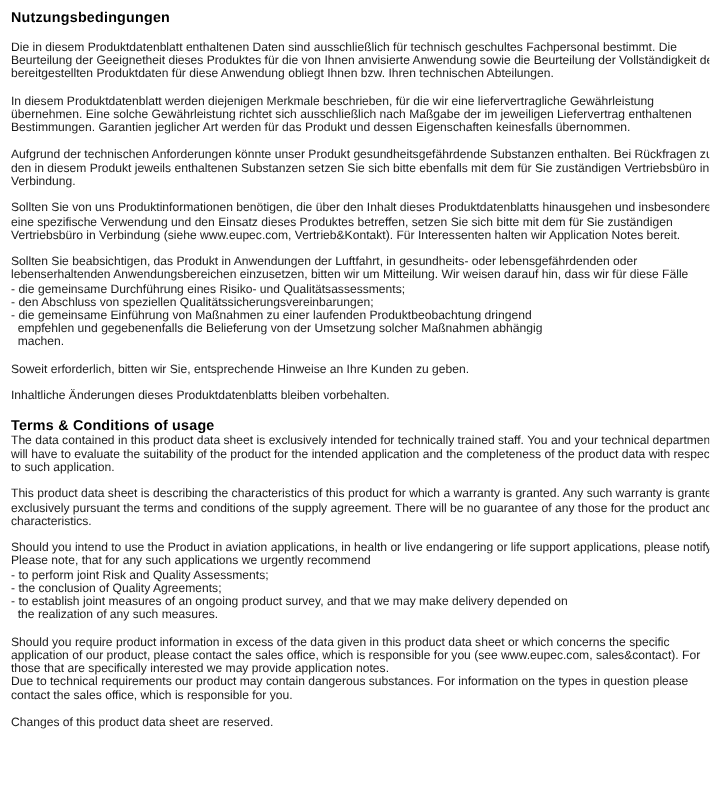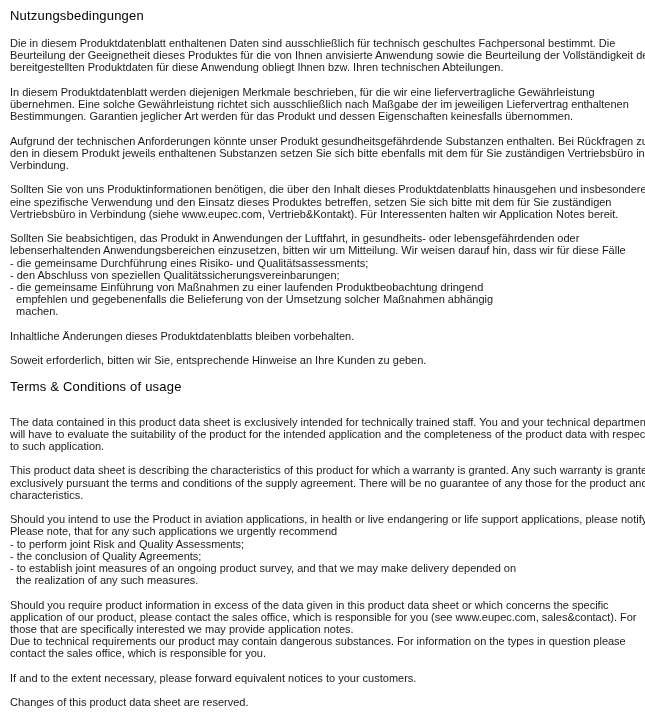--- a/index.html
+++ b/index.html
@@ -13,28 +13,28 @@
     box-sizing: border-box;
     padding: 8px 6px 0 10px;
     background: #ffffff;
     font-family: "Liberation Sans", sans-serif;
     color: #1a1a1a;
     overflow: hidden;
   }
   .section-heading {
     font-size: 13px;
     line-height: 16px;
-    font-weight: normal;
+    font-weight: bold;
     color: #000000;
     margin: 0 0 13px 0;
     letter-spacing: 0.2px;
   }
   .section-heading.en {
     margin-top: 10px;
-    margin-bottom: 21px;
+    margin-bottom: 0;
   }
   .para {
     font-size: 11px;
     line-height: 12.2px;
     margin: 0 0 12.2px 0;
     white-space: pre;
     color: #1a1a1a;
   }
 </style>
 </head>
@@ -56,22 +56,22 @@
     <p class="para">Sollten Sie von uns Produktinformationen benötigen, die über den Inhalt dieses Produktdatenblatts hinausgehen und insbesondere
 eine spezifische Verwendung und den Einsatz dieses Produktes betreffen, setzen Sie sich bitte mit dem für Sie zuständigen
 Vertriebsbüro in Verbindung (siehe www.eupec.com, Vertrieb&amp;Kontakt). Für Interessenten halten wir Application Notes bereit.</p>
     <p class="para">Sollten Sie beabsichtigen, das Produkt in Anwendungen der Luftfahrt, in gesundheits- oder lebensgefährdenden oder
 lebenserhaltenden Anwendungsbereichen einzusetzen, bitten wir um Mitteilung. Wir weisen darauf hin, dass wir für diese Fälle
 - die gemeinsame Durchführung eines Risiko- und Qualitätsassessments;
 - den Abschluss von speziellen Qualitätssicherungsvereinbarungen;
 - die gemeinsame Einführung von Maßnahmen zu einer laufenden Produktbeobachtung dringend
   empfehlen und gegebenenfalls die Belieferung von der Umsetzung solcher Maßnahmen abhängig
   machen.</p>
+    <p class="para">Soweit erforderlich, bitten wir Sie, entsprechende Hinweise an Ihre Kunden zu geben.</p>
     <p class="para">Inhaltliche Änderungen dieses Produktdatenblatts bleiben vorbehalten.</p>
-    <p class="para">Soweit erforderlich, bitten wir Sie, entsprechende Hinweise an Ihre Kunden zu geben.</p>
   </section>
 
   <section>
     <h1 class="section-heading en">Terms &amp; Conditions of usage</h1>
     <p class="para">The data contained in this product data sheet is exclusively intended for technically trained staff. You and your technical departments
 will have to evaluate the suitability of the product for the intended application and the completeness of the product data with respect
 to such application.</p>
     <p class="para">This product data sheet is describing the characteristics of this product for which a warranty is granted. Any such warranty is granted
 exclusively pursuant the terms and conditions of the supply agreement. There will be no guarantee of any those for the product and its
 characteristics.</p>
@@ -79,17 +79,16 @@
 Please note, that for any such applications we urgently recommend
 - to perform joint Risk and Quality Assessments;
 - the conclusion of Quality Agreements;
 - to establish joint measures of an ongoing product survey, and that we may make delivery depended on
   the realization of any such measures.</p>
     <p class="para">Should you require product information in excess of the data given in this product data sheet or which concerns the specific
 application of our product, please contact the sales office, which is responsible for you (see www.eupec.com, sales&amp;contact). For
 those that are specifically interested we may provide application notes.
 Due to technical requirements our product may contain dangerous substances. For information on the types in question please
 contact the sales office, which is responsible for you.</p>
-    <p class="para">If and to the extent necessary, please forward equivalent notices to your customers.</p>
     <p class="para">Changes of this product data sheet are reserved.</p>
   </section>
 
 </div>
 
 </body></html>

